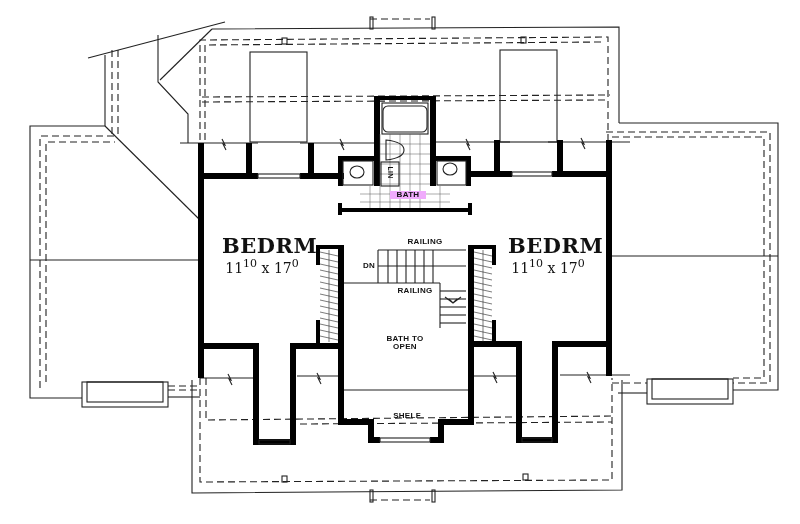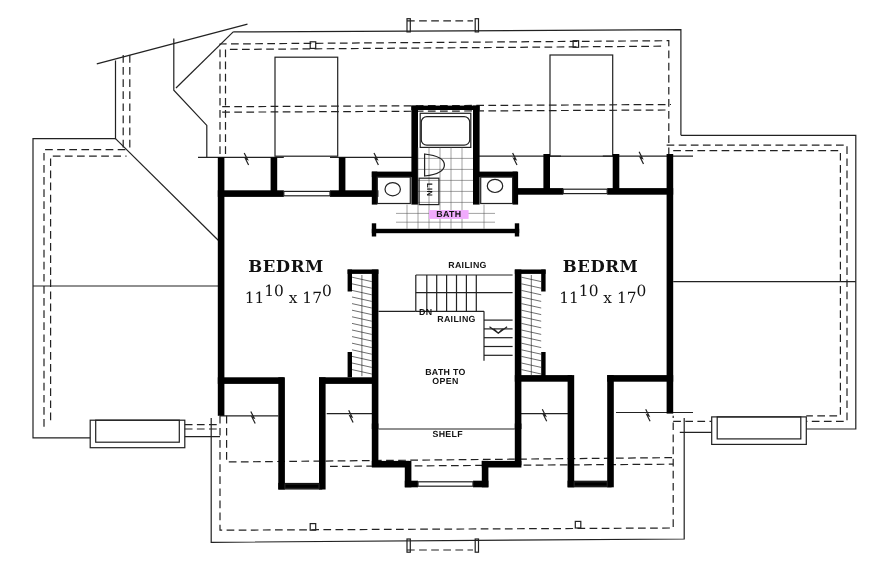--- a/index.html
+++ b/index.html
@@ -4,23 +4,23 @@
   <style>
     html, body { margin: 0; padding: 0; background: #ffffff; }
     body { width: 800px; height: 524px; overflow: hidden; position: relative; }
     #plan { position: absolute; left: 0; top: 0; width: 800px; height: 524px; }
     .thin { stroke: #222; stroke-width: 1.1; fill: none; }
     .dash { stroke: #222; stroke-width: 1.1; fill: none; stroke-dasharray: 7 4; }
     .wall { fill: #000; }
     .grid { stroke: #555; stroke-width: 0.5; fill: none; }
     .hatch { stroke: #222; stroke-width: 0.6; fill: none; }
     .label { position: absolute; color: #111; text-align: center; line-height: 1; }
-    .room-name { font-family: "DejaVu Serif", serif; font-size: 15px; font-weight: bold; letter-spacing: 0.5px; }
+    .room-name { font-family: "DejaVu Serif", serif; font-size: 21px; font-weight: bold; letter-spacing: 0.5px; }
     .room-dim { font-family: "DejaVu Serif", serif; font-size: 14px; }
-    .room-dim sup { font-size: 14px; vertical-align: 6px; }
+    .room-dim sup { font-size: 11px; vertical-align: 6px; }
     .small { font-family: "Liberation Sans", sans-serif; font-size: 8px; font-weight: bold; letter-spacing: 0.3px; }
   </style>
 </head>
 <body>
 
 <svg id="plan" viewBox="0 0 800 524" xmlns="http://www.w3.org/2000/svg">
 
   <g>
 
     <polyline class="thin" points="212,29 619,27 619,123"></polyline>
@@ -264,19 +264,19 @@
 <div class="label room-name" style="left:508px; top:235px; width:76px;">BEDRM</div>
 <div class="label room-dim" style="left:506px; top:258px; width:84px;">
   <span>11</span><sup>10</sup><span> x </span><span>17</span><sup>0</sup>
 </div>
 
 <div class="label small" style="left:390px; top:191px; width:36px; background:#f0abfc;">BATH</div>
 <div class="label small" style="left:383px; top:169px; width:14px; transform:rotate(90deg); font-size:7px;">LIN</div>
 
 <div class="label small" style="left:405px; top:238px; width:40px;">RAILING</div>
 <div class="label small" style="left:395px; top:287px; width:40px;">RAILING</div>
-<div class="label small" style="left:362px; top:280px; width:14px;margin-left:18px;">DN</div>
+<div class="label small" style="left:362px; top:262px; width:14px;">DN</div>
 
 <div class="label small" style="left:375px; top:335px; width:60px;">
   <div>BATH TO</div>
   <div>OPEN</div>
 </div>
-<div class="label small" style="left:387px; top:391px; width:40px;">SHELF</div>
+<div class="label small" style="left:387px; top:412px; width:40px;">SHELF</div>
 
 </body></html>

